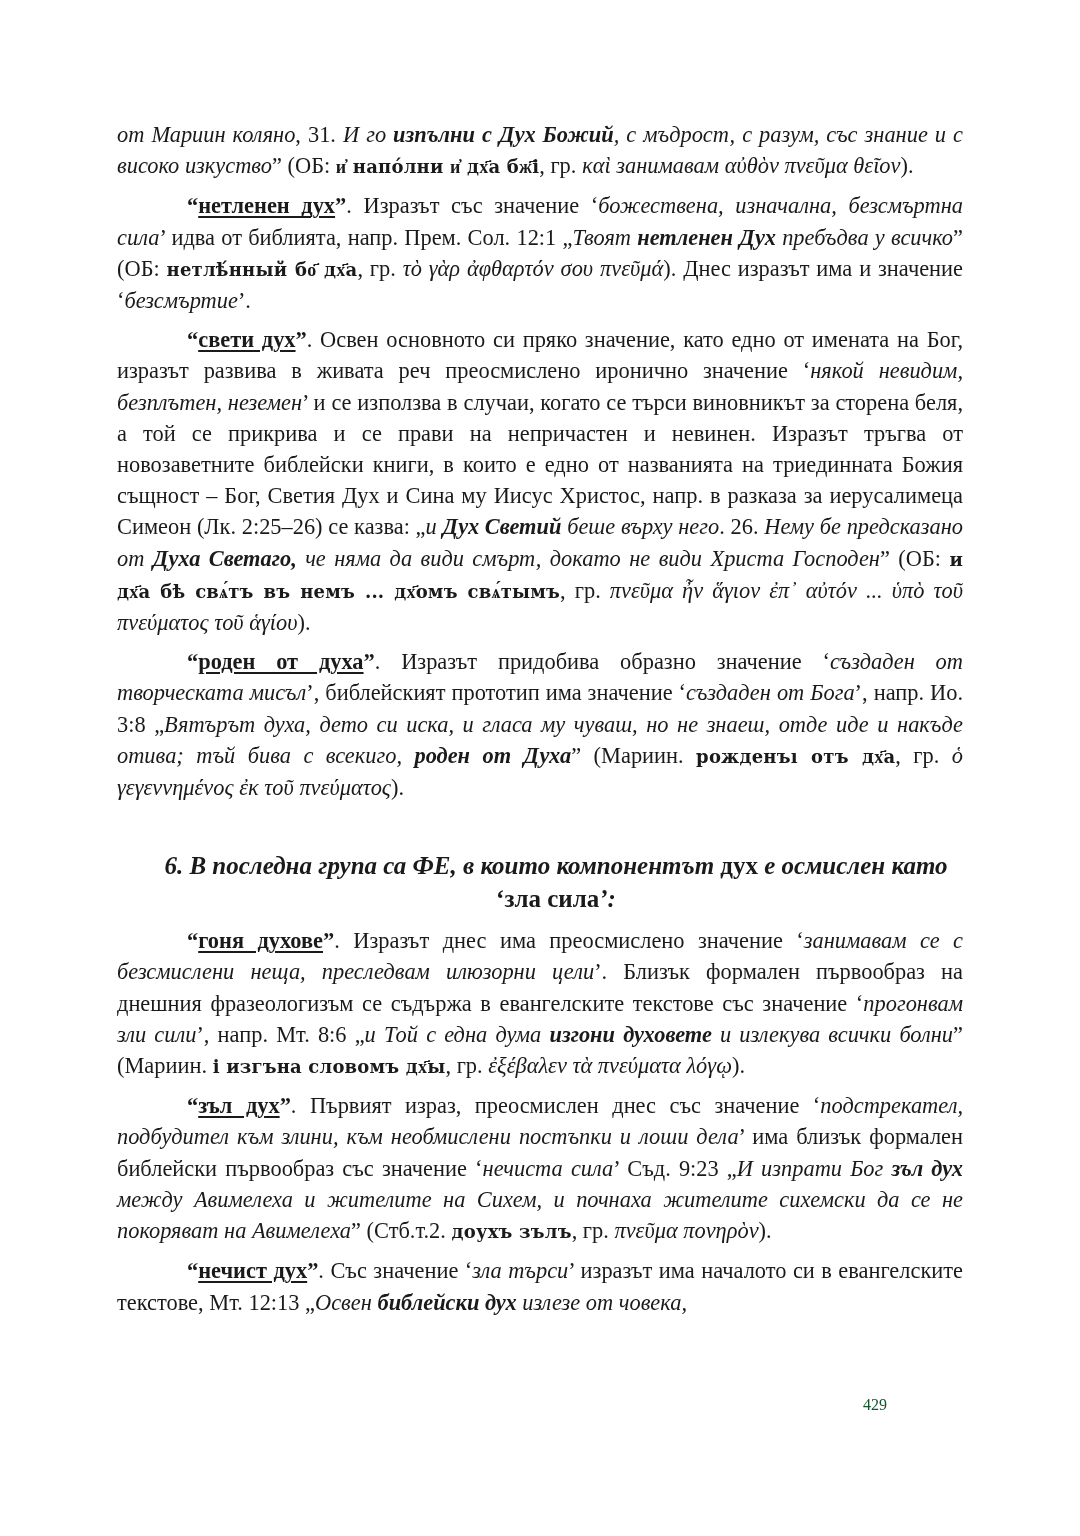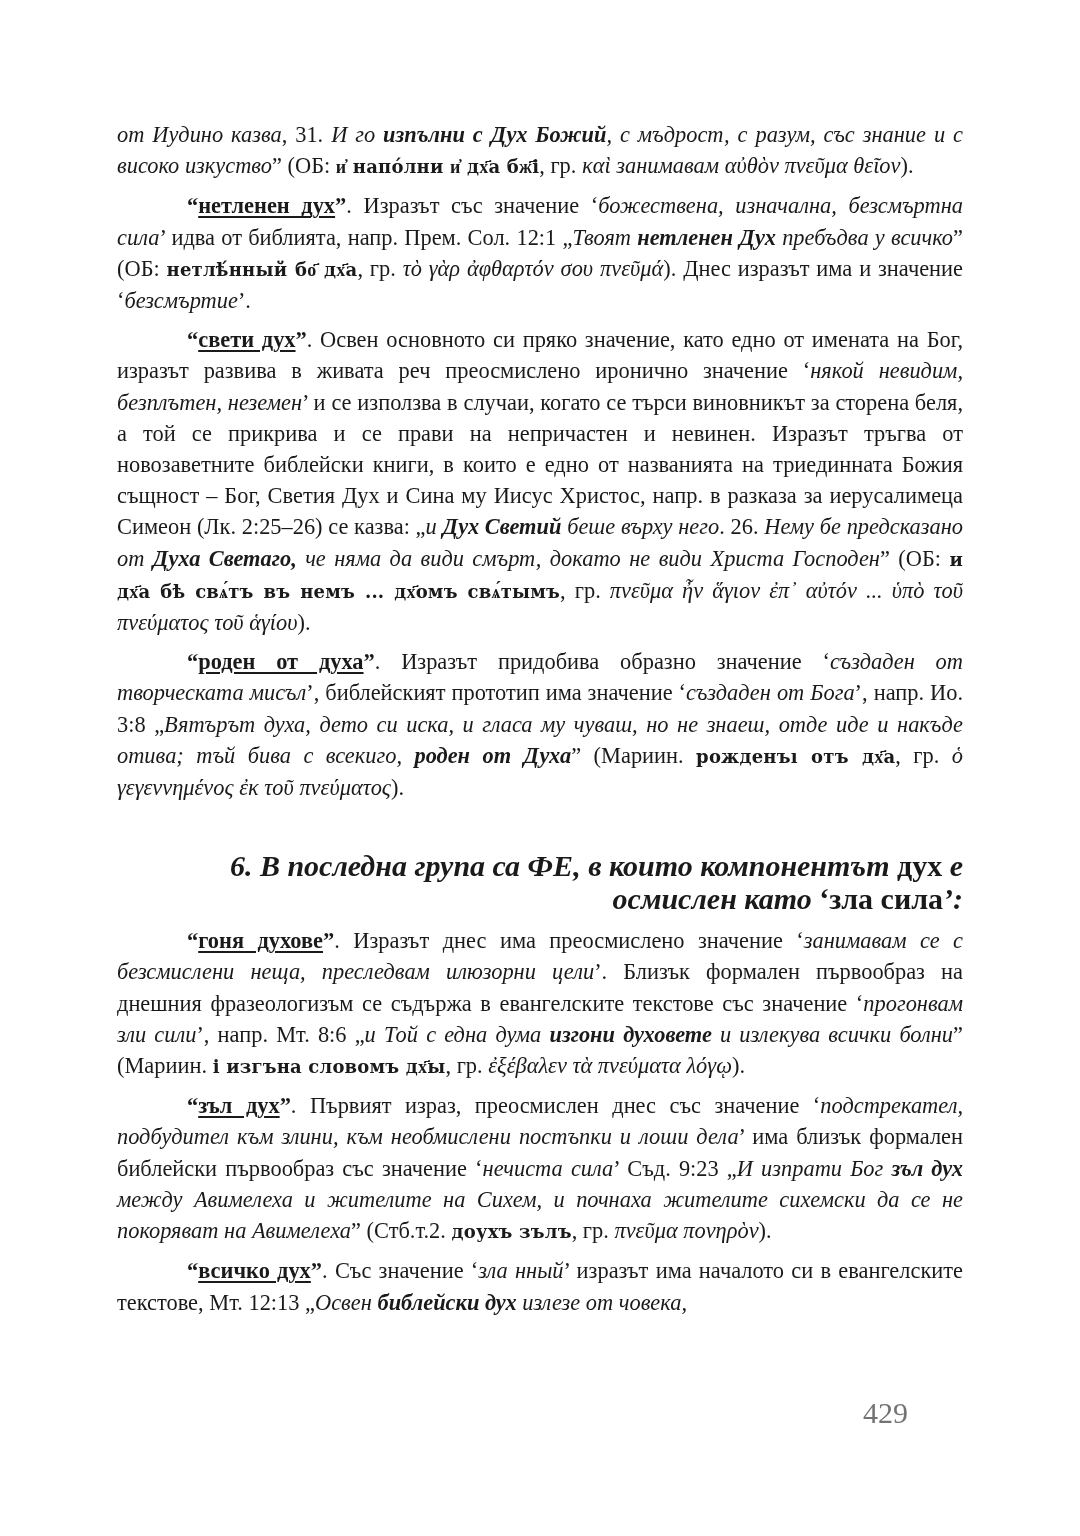--- a/index.html
+++ b/index.html
@@ -12,45 +12,45 @@
   .page p { margin: 0; }
   .page p.entry { text-indent: 70px; margin-top: 8px; }
   .page p.cont { text-indent: 0; }
   i, .it { font-style: italic; }
   b, .bd { font-weight: bold; }
   .term { font-weight: bold; }
   .term u { text-decoration: underline; text-decoration-thickness: 2px; text-underline-offset: 3px; }
   .csl { font-family: "DejaVu Serif", serif; font-weight: bold; font-size: 18px; letter-spacing: 0.2px; }
   .grk { font-style: italic; }
   .heading {
-    margin: 46px 0 10px 32px !important; font-size: 30px; line-height: 33px;
-    font-weight: bold; font-style: italic; text-align: right;
+    margin: 46px 0 10px 32px !important; font-size: 25px; line-height: 33px;
+    font-weight: bold; font-style: italic; text-align: center;
   }
   .heading .up { font-style: normal; }
   .pagenum {
     position: absolute; left: 863px; top: 1396px;
-    font-family: "Liberation Serif", serif; font-size: 30px; color: #737373;
+    font-family: "Liberation Serif", serif; font-size: 16px; color: #14532d;
   }
 </style>
 </head>
 <body>
 
 <div class="page">
 
-  <p class="cont"><i>от Иудино казва</i><span>, 31. </span><i>И го </i><b class="it">изпълни с Дух Божий</b><i>, с мъдрост, с разум, със знание и с високо изкуство</i><span>” (ОБ: </span><span class="csl">и҆ напо́лни и҆ дх҃а бж҃і</span><span>, гр. </span><span class="grk">καὶ занимавам αὐθὸν πνεῦμα θεῖον</span><span>).</span></p>
+  <p class="cont"><i>от Мариин коляно</i><span>, 31. </span><i>И го </i><b class="it">изпълни с Дух Божий</b><i>, с мъдрост, с разум, със знание и с високо изкуство</i><span>” (ОБ: </span><span class="csl">и҆ напо́лни и҆ дх҃а бж҃і</span><span>, гр. </span><span class="grk">καὶ занимавам αὐθὸν πνεῦμα θεῖον</span><span>).</span></p>
 
   <p class="entry"><span class="term">“<u>нетленен дух</u>”</span><span>. Изразът със значение ‘</span><i>божествена, изначална, безсмъртна сила</i><span>’ идва от библията, напр. Прем. Сол. 12:1 „</span><i>Твоят </i><b class="it">нетленен Дух</b><i> пребъдва у всичко</i><span>” (ОБ: </span><span class="csl">нетлѣ́нный бо҃ дх҃а</span><span>, гр. </span><span class="grk">τὸ γὰρ ἀφθαρτόν σου πνεῦμά</span><span>). Днес изразът има и значение ‘</span><i>безсмъртие</i><span>’.</span></p>
 
   <p class="entry"><span class="term">“<u>свети дух</u>”</span><span>. Освен основното си пряко значение, като едно от имената на Бог, изразът развива в живата реч преосмислено иронично значение ‘</span><i>някой невидим, безплътен, неземен</i><span>’ и се използва в случаи, когато се търси виновникът за сторена беля, а той се прикрива и се прави на непричастен и невинен. Изразът тръгва от новозаветните библейски книги, в които е едно от названията на триединната Божия същност – Бог, Светия Дух и Сина му Иисус Христос, напр. в разказа за иерусалимеца Симеон (Лк. 2:25–26) се казва: „</span><i>и </i><b class="it">Дух Светий</b><i> беше върху него</i><span>. 26. </span><i>Нему бе предсказано от </i><b class="it">Духа Светаго,</b><i> че няма да види смърт, докато не види Христа Господен</i><span>” (ОБ: </span><span class="csl">и дх҃а бѣ свѧ́тъ въ немъ ... дх҃омъ свѧ́тымъ</span><span>, гр. </span><span class="grk">πνεῦμα ἦν ἅγιον ἐπ᾽ αὐτόν ... ὑπὸ τοῦ πνεύματος τοῦ ἁγίου</span><span>).</span></p>
 
   <p class="entry"><span class="term">“<u>роден от духа</u>”</span><span>. Изразът придобива образно значение ‘</span><i>създаден от творческата мисъл</i><span>’, библейският прототип има значение ‘</span><i>създаден от Бога</i><span>’, напр. Ио. 3:8 „</span><i>Вятърът духа, дето си иска, и гласа му чуваш, но не знаеш, отде иде и накъде отива; тъй бива с всекиго, </i><b class="it">роден от Духа</b><span>” (Мариин. </span><span class="csl">рожденъı отъ дх҃а</span><span>, гр. </span><span class="grk">ὁ γεγεννημένος ἐκ τοῦ πνεύματος</span><span>).</span></p>
 
   <p class="heading"><span>6. В последна група са ФЕ, в които компонентът </span><span class="up">дух</span><span> е осмислен като </span><span class="up">‘зла сила</span><span>’:</span></p>
 
   <p class="entry"><span class="term">“<u>гоня духове</u>”</span><span>. Изразът днес има преосмислено значение ‘</span><i>занимавам се с безсмислени неща, преследвам илюзорни цели</i><span>’. Близък формален първообраз на днешния фразеологизъм се съдържа в евангелските текстове със значение ‘</span><i>прогонвам зли сили</i><span>’, напр. Мт. 8:6 „</span><i>и Той с една дума </i><b class="it">изгони духовете</b><i> и излекува всички болни</i><span>” (Мариин. </span><span class="csl">і изгъна словомъ дх҃ы</span><span>, гр. </span><span class="grk">ἐξέβαλεν τὰ πνεύματα λόγῳ</span><span>).</span></p>
 
   <p class="entry"><span class="term">“<u>зъл дух</u>”</span><span>. Първият израз, преосмислен днес със значение ‘</span><i>подстрекател, подбудител към злини, към необмислени постъпки и лоши дела</i><span>’ има близък формален библейски първообраз със значение ‘</span><i>нечиста сила</i><span>’ Съд. 9:23 „</span><i>И изпрати Бог </i><b class="it">зъл дух</b><i>  между Авимелеха и жителите на Сихем, и почнаха жителите сихемски да се не покоряват на Авимелеха</i><span>” (Стб.т.2. </span><span class="csl">доухъ зълъ</span><span>, гр. </span><span class="grk">πνεῦμα πονηρὸν</span><span>).</span></p>
 
-  <p class="entry"><span class="term">“<u>всичко дух</u>”</span><span>. Със значение ‘</span><i>зла нный</i><span>’ изразът има началото си в евангелските текстове, Мт. 12:13 „</span><i>Освен </i><b class="it">библейски дух</b><i> излезе от човека,</i></p>
+  <p class="entry"><span class="term">“<u>нечист дух</u>”</span><span>. Със значение ‘</span><i>зла търси</i><span>’ изразът има началото си в евангелските текстове, Мт. 12:13 „</span><i>Освен </i><b class="it">библейски дух</b><i> излезе от човека,</i></p>
 
 </div>
 
 <div class="pagenum">429</div>
 
 </body></html>

